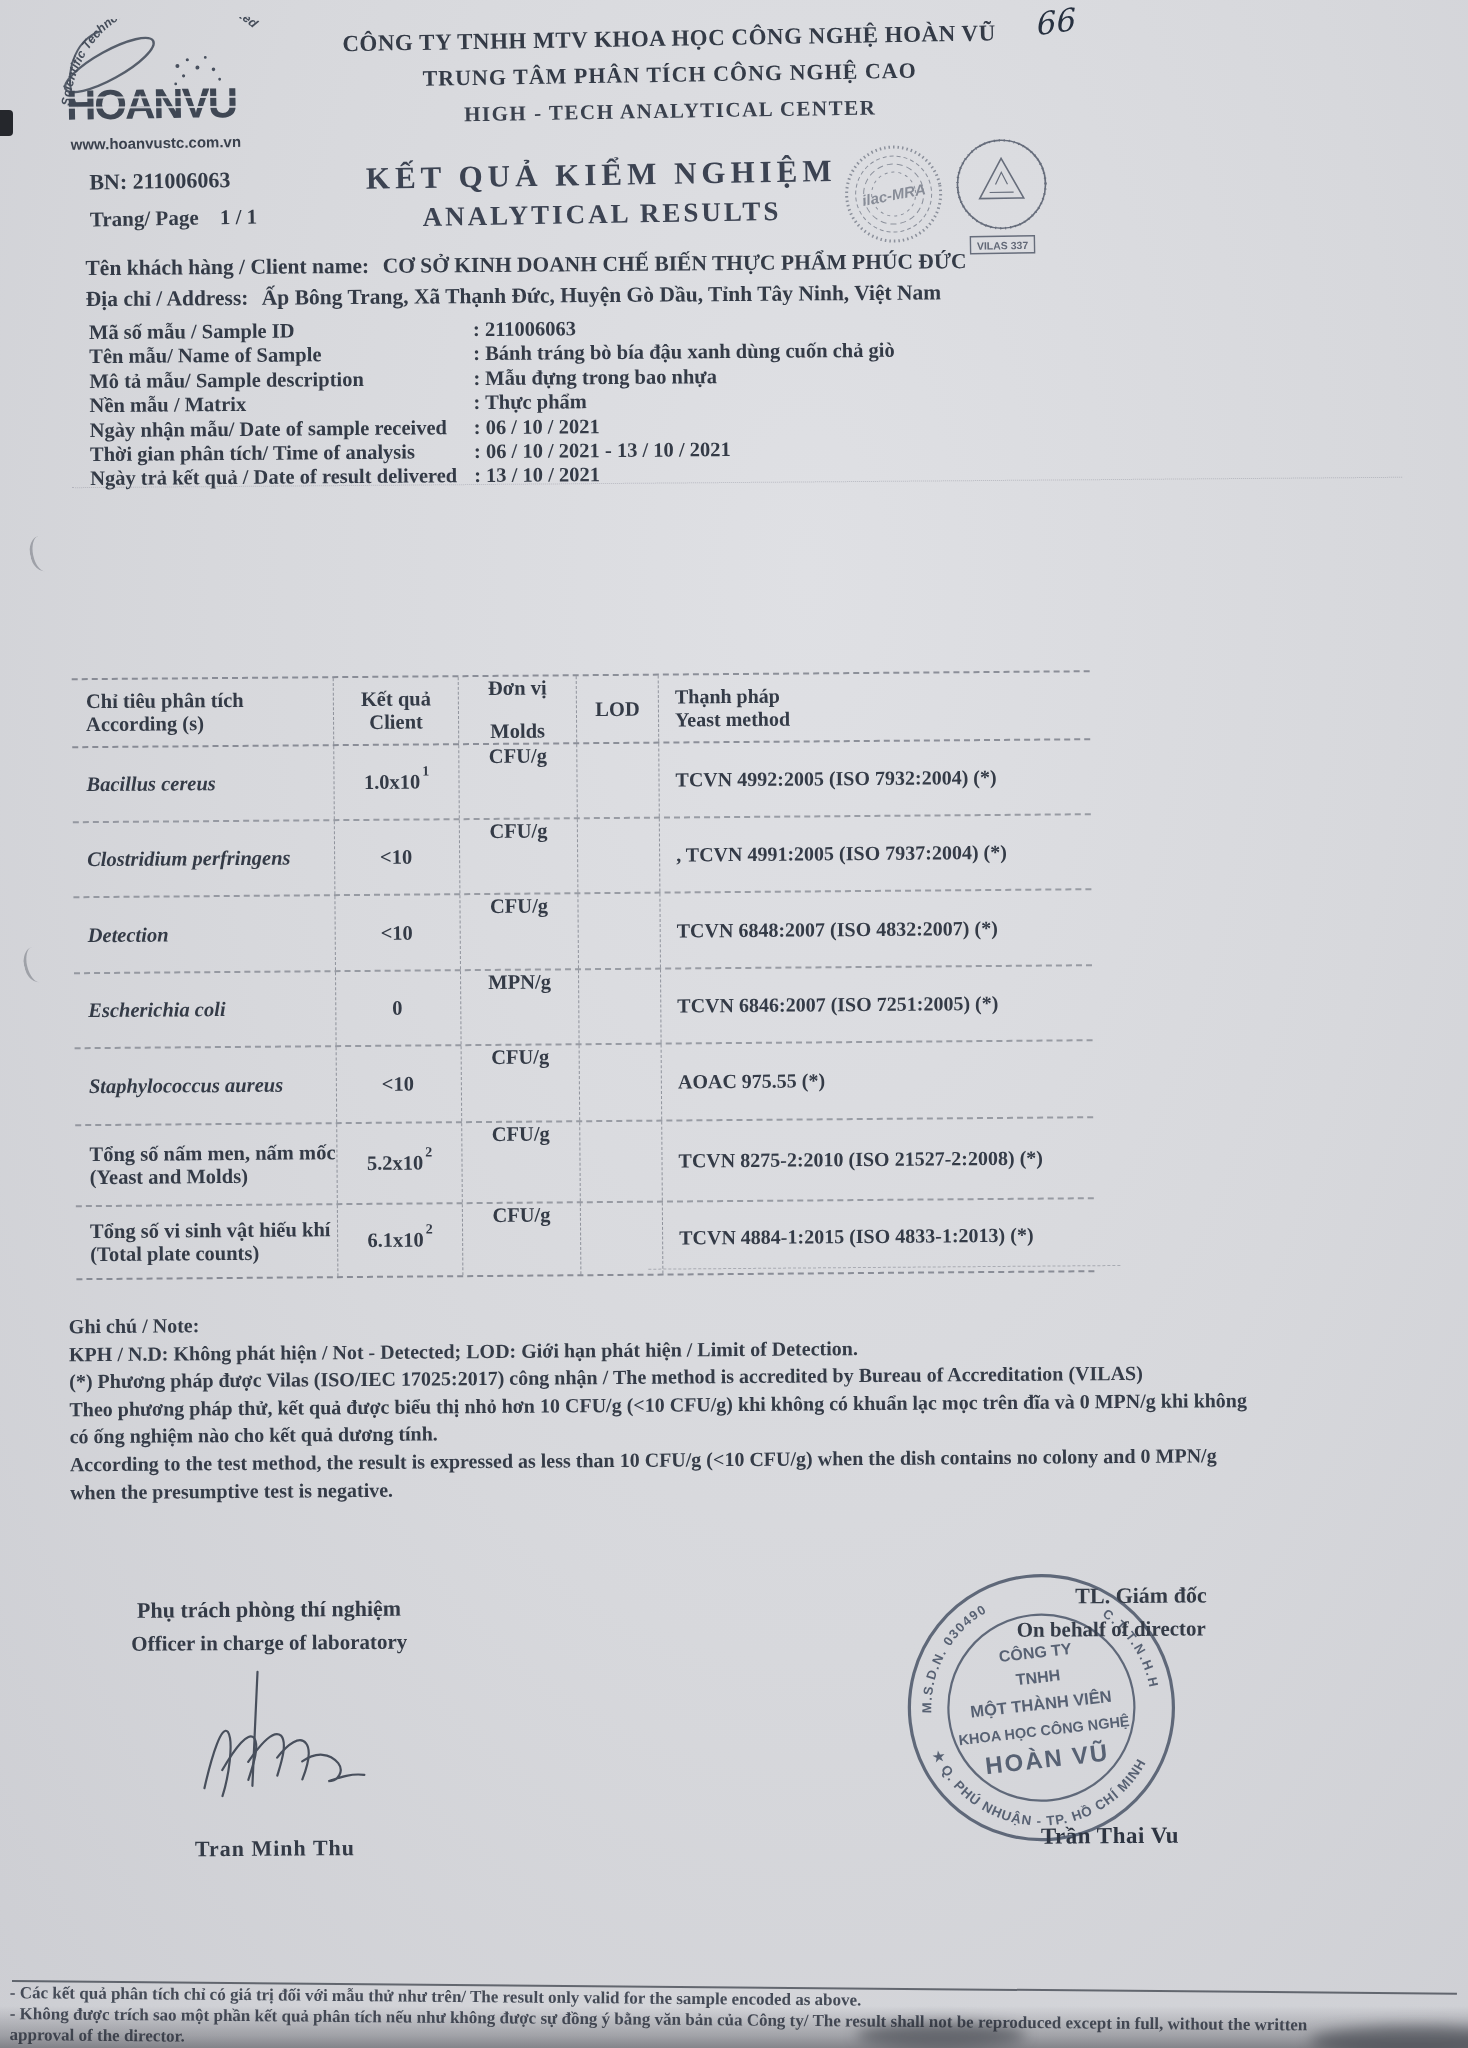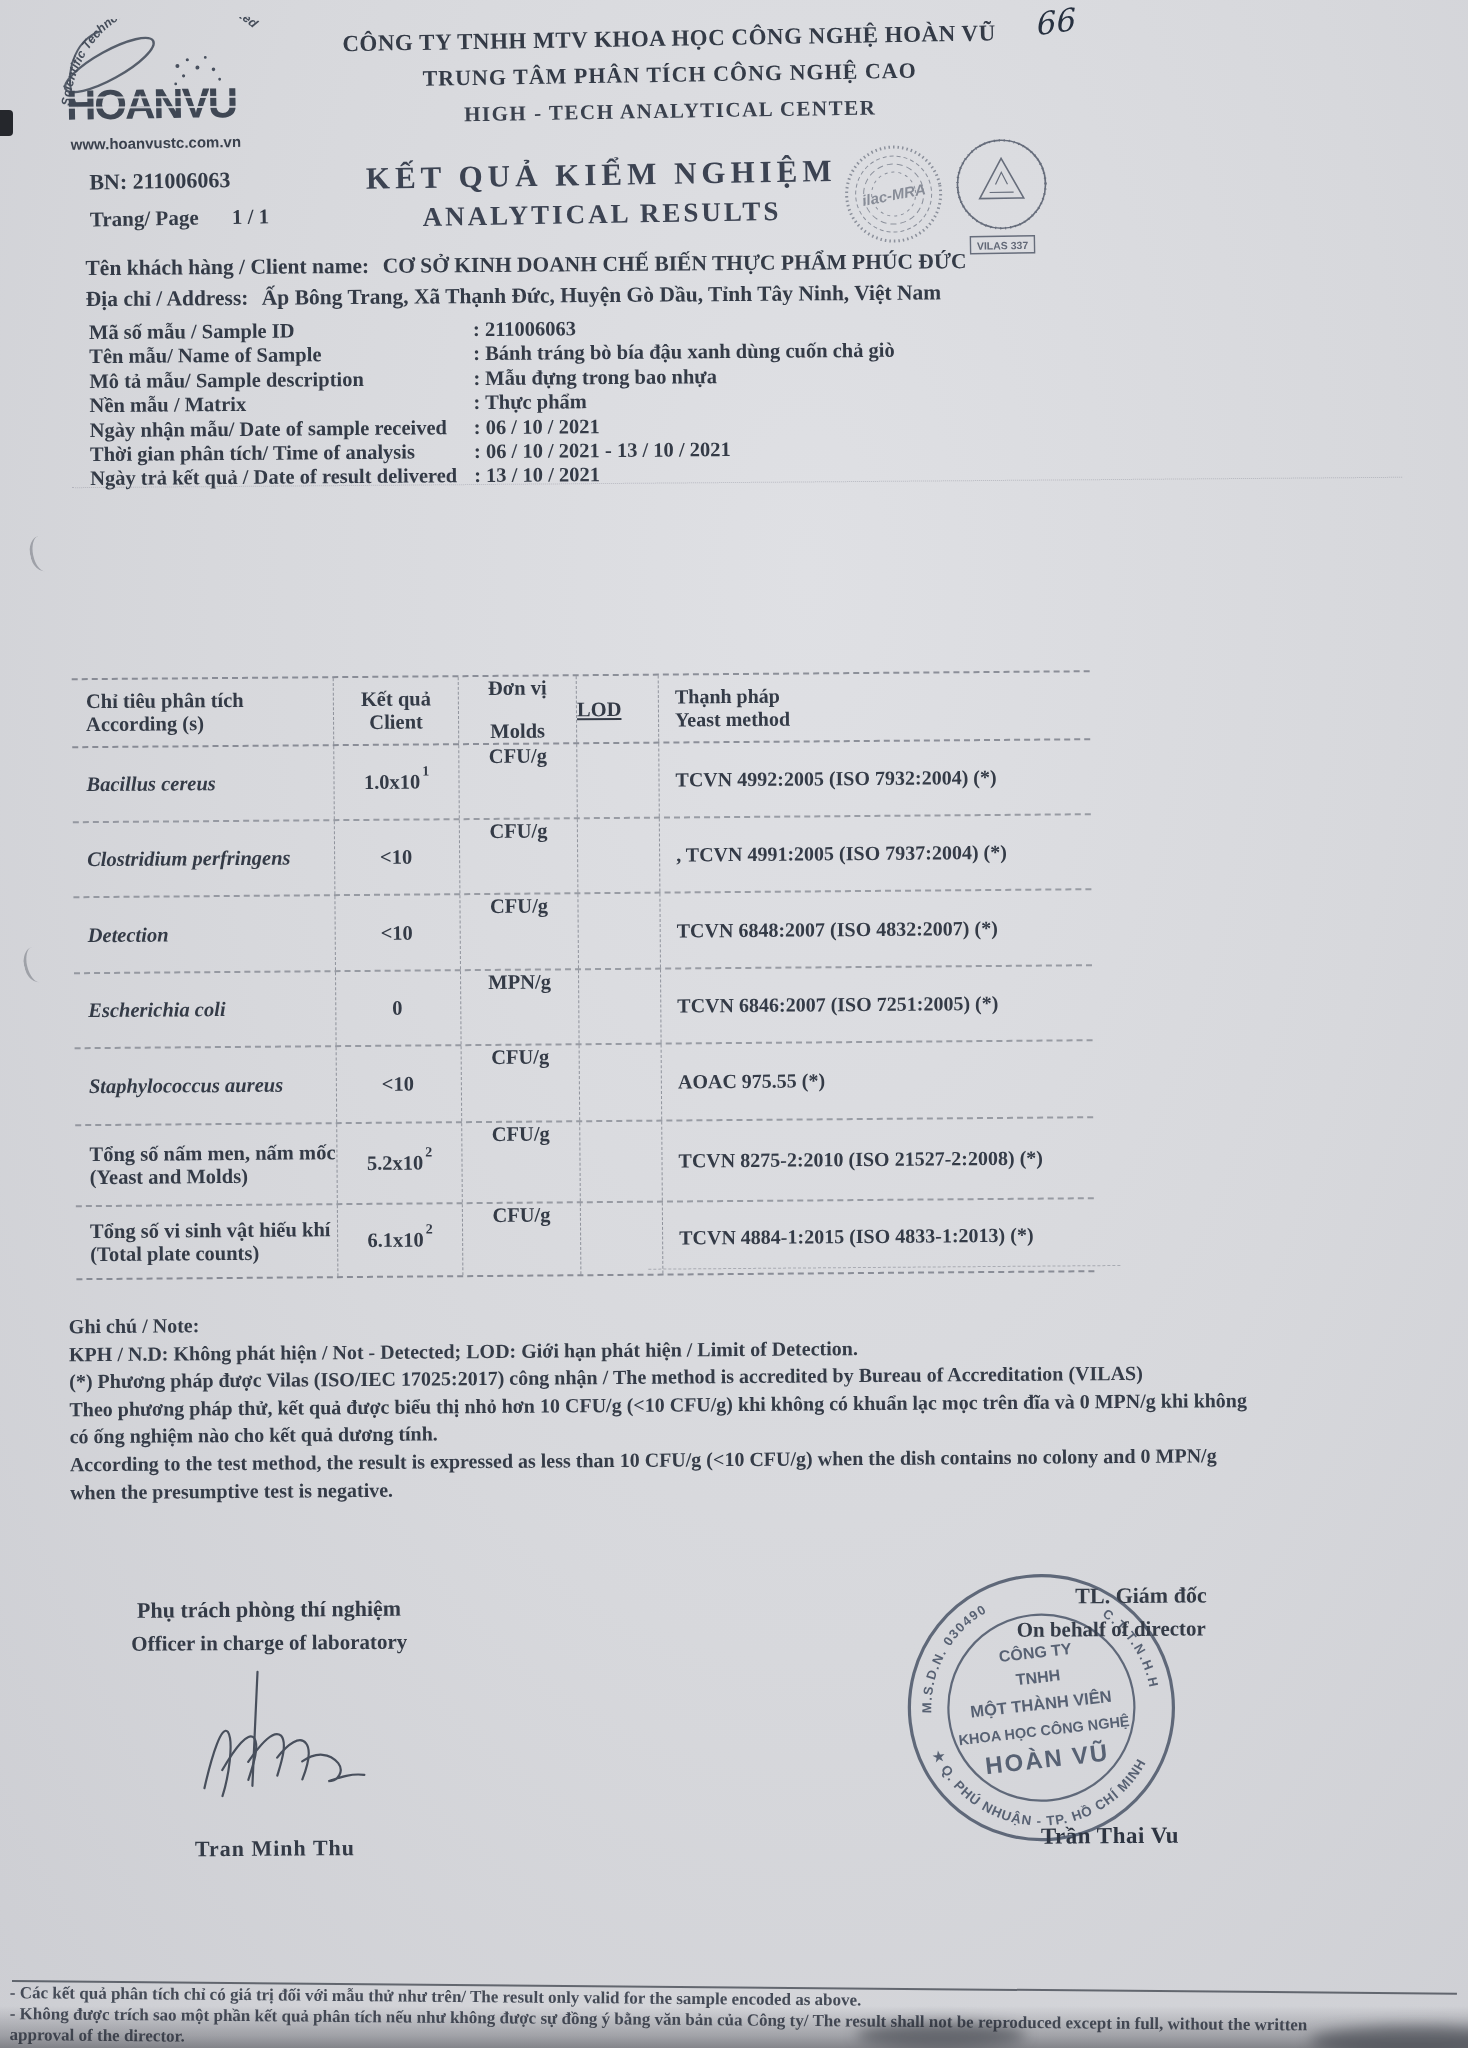--- a/index.html
+++ b/index.html
@@ -18,21 +18,21 @@
   .company{left:320px;top:20px;width:700px;text-align:center;}
   .company .l1{font-size:23px;font-weight:700;letter-spacing:.5px;line-height:37px;}
   .company .l2{font-size:22px;font-weight:700;letter-spacing:1px;line-height:36px;}
   .company .l3{font-size:21px;font-weight:700;letter-spacing:1.5px;line-height:36px;color:#3a414e;}
   .handwritten{left:1038px;top:10px;font-size:31px;font-style:italic;color:#273140;
     transform:rotate(-7deg) skewX(-6deg);font-family:"DejaVu Serif",serif;}
   .logo-site{left:70px;top:126px;font-family:"Liberation Sans",sans-serif;font-weight:700;font-size:15px;color:#3a414d;}
 
   .bn{left:88px;top:160px;font-size:22px;font-weight:700;}
   .trang{left:88px;top:198px;font-size:21px;font-weight:700;}
-  .trang .val{margin-left:28px;}
+  .trang .val{margin-left:16px;}
   .title-vi{left:330px;top:156px;width:540px;text-align:center;font-size:31px;font-weight:700;
     letter-spacing:5px;color:#3c4352;}
   .title-en{left:330px;top:198px;width:540px;text-align:center;font-size:27px;font-weight:700;
     letter-spacing:3px;color:#3c4352;}
 
   
   .client{left:85px;top:248px;width:1000px;font-size:21.5px;font-weight:700;line-height:30.5px;}
   .client .lab{margin-right:8px;}
   .sample{left:88px;top:315px;width:1040px;font-size:20.5px;font-weight:700;}
   .srow{display:flex;line-height:24.4px;}
@@ -44,21 +44,21 @@
     border-top:2px dashed rgba(72,78,92,.55);
     border-bottom:2px dashed rgba(72,78,92,.55);
     font-size:20.5px;font-weight:700;}
   .trow{display:flex;align-items:center;border-bottom:2px dashed rgba(72,78,92,.45);}
   .trow:last-child{border-bottom:none;}
   .thead{height:66px;border-bottom:2px dashed rgba(72,78,92,.55);}
   .cell{box-sizing:border-box;height:100%;display:flex;flex-direction:column;justify-content:center;}
   .c-param{flex:0 0 262px;border-right:1px dashed rgba(72,78,92,.5);padding-left:14px;align-items:flex-start;}
   .c-result{flex:0 0 125px;border-right:1px dashed rgba(72,78,92,.5);align-items:center;}
   .c-unit{flex:0 0 118px;border-right:1px dashed rgba(72,78,92,.5);align-items:center;justify-content:space-between;}
-  .c-lod{flex:0 0 82px;border-right:1px dashed rgba(72,78,92,.5);align-items:flex-start;text-decoration:underline;}
+  .c-lod{flex:0 0 82px;border-right:1px dashed rgba(72,78,92,.5);align-items:center;}
   .c-method{flex:1;padding-left:16px;align-items:flex-start;font-size:20px;}
   .r1{height:73px;} .r2{height:73px;} .r3{height:74px;} .r4{height:73px;}
   .r5{height:75px;} .r6{height:79px;} .r7{height:71px;}
   .it{font-style:italic;}
   .exp{display:inline-block;font-size:14px;position:relative;top:-13px;margin-left:2px;}
   .line2{font-weight:700;}
 
   
   .notes{left:60px;top:1308px;width:1380px;font-size:20px;font-weight:600;line-height:27.6px;color:#353c48;}
   .notes .nt{font-weight:700;}

